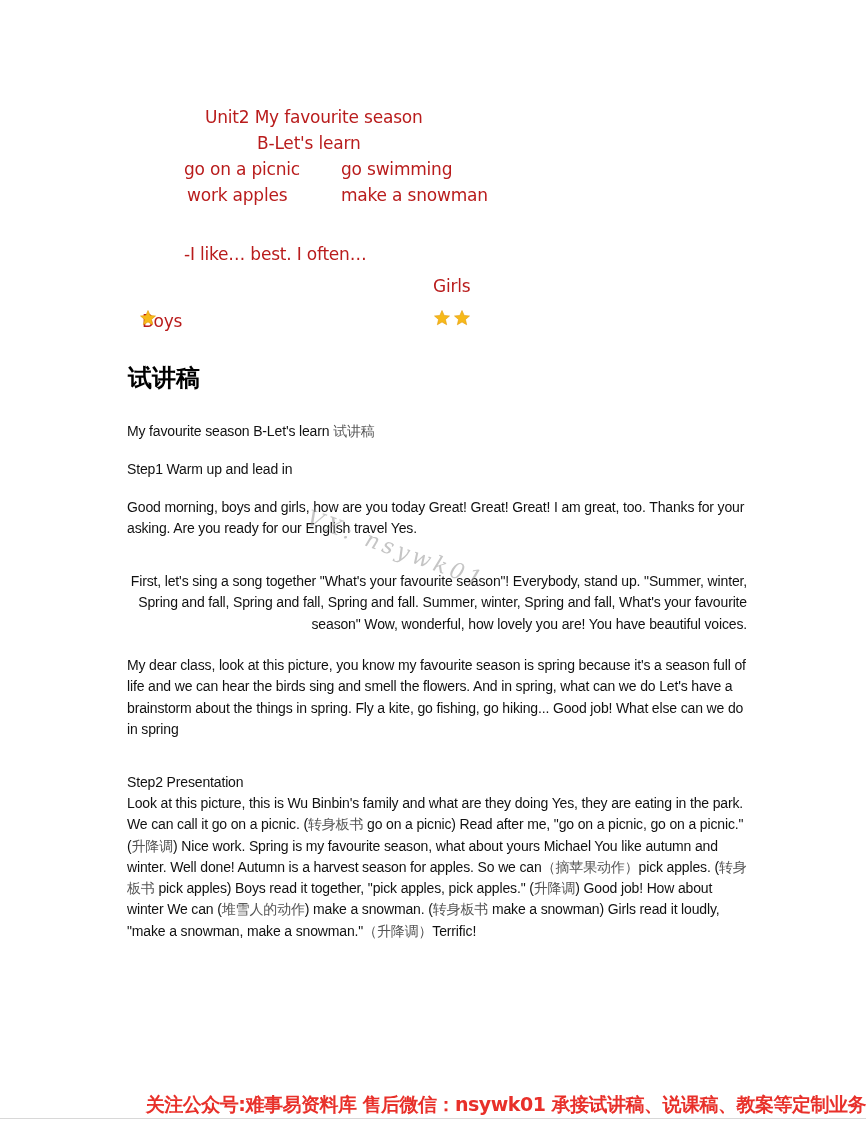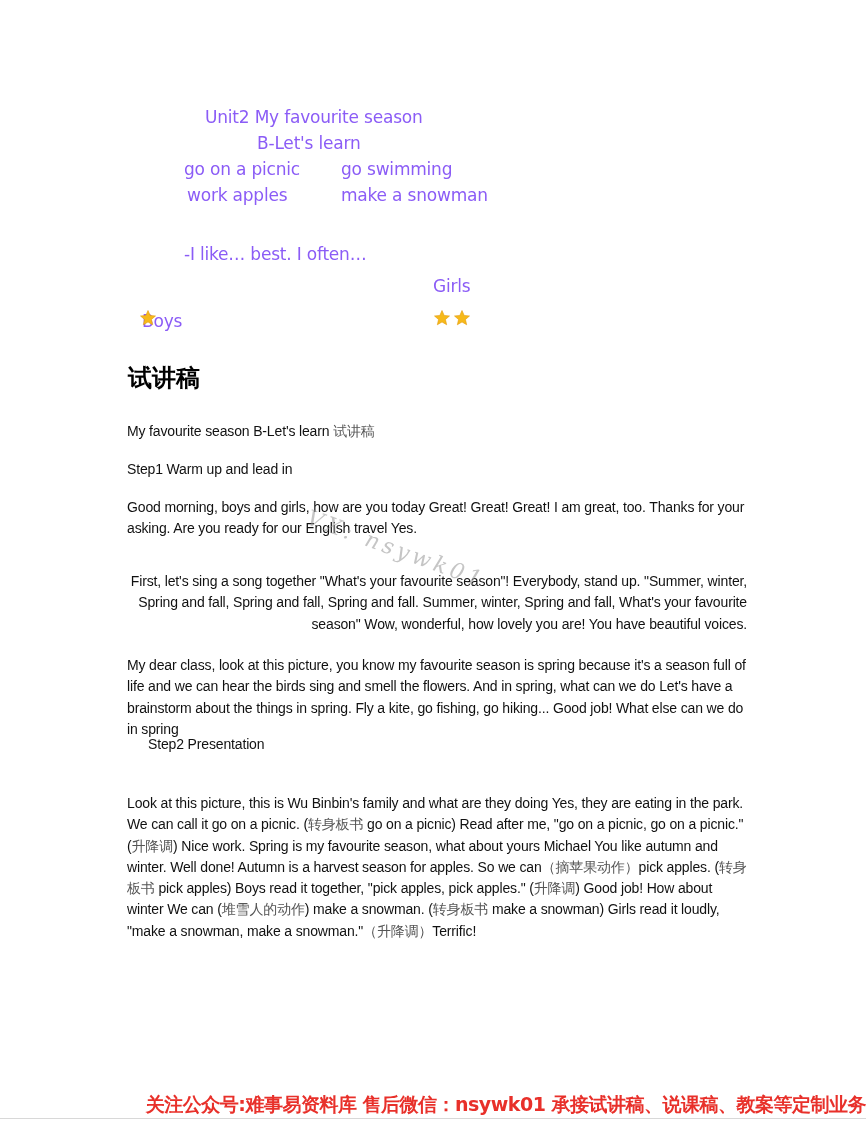--- a/index.html
+++ b/index.html
@@ -5,21 +5,21 @@
     html, body { margin: 0; padding: 0; background: #ffffff; }
     body {
       width: 866px; height: 1122px; position: relative; overflow: hidden;
       font-family: "Liberation Sans", "DejaVu Sans", sans-serif;
       color: #111111;
     }
     .board {
       position: absolute; left: 130px; top: 100px; width: 360px; height: 235px;
     }
     .board .line {
-      position: absolute; font-size: 17px; color: #8b5cf6; white-space: nowrap;
+      position: absolute; font-size: 17px; color: #b91c1c; white-space: nowrap;
       font-family: "DejaVu Sans", sans-serif; letter-spacing: -0.2px;
     }
     .star {
       position: absolute; width: 18px; height: 18px;
     }
     .heading {
       position: absolute; left: 128px; top: 362px;
       font-family: "DejaVu Sans", sans-serif; font-weight: bold; font-size: 24px; color: #000;
     }
     .para {
@@ -73,19 +73,19 @@
 </div>
 
 <div class="para" style="top:459px;">Step1 Warm up and lead in</div>
 
 <div class="para" style="top:497px;">Good morning, boys and girls, how are you today Great! Great! Great! I am great, too. Thanks for your asking. Are you ready for our English travel Yes.</div>
 
 <div class="para" style="top:571px;text-align:right;">First, let's sing a song together "What's your favourite season"! Everybody, stand up. "Summer, winter, Spring and fall, Spring and fall, Spring and fall. Summer, winter, Spring and fall, What's your favourite season" Wow, wonderful, how lovely you are! You have beautiful voices.</div>
 
 <div class="para" style="top:655px;">My dear class, look at this picture, you know my favourite season is spring because it's a season full of life and we can hear the birds sing and smell the flowers. And in spring, what can we do Let's have a brainstorm about the things in spring. Fly a kite, go fishing, go hiking... Good job! What else can we do in spring</div>
 
-<div class="para" style="top:734px;margin-left:21px;">Step2 Presentation</div>
+<div class="para" style="top:772px;">Step2 Presentation</div>
 
 <div class="para" id="p4" style="top:793px;"><span>Look at this picture, this is Wu Binbin's family and what are they doing Yes, they are eating in the park. We can call it go on a picnic. (</span><span class="cn">转身板书</span><span> go on a picnic) Read after me, "go on a picnic, go on a picnic." (</span><span class="cn">升降调</span><span>) Nice work. Spring is my favourite season, what about yours Michael You like autumn and winter. Well done! Autumn is a harvest season for apples. So we can</span><span class="cn">（摘苹果动作）</span><span>pick apples. (</span><span class="cn">转身板书</span><span> pick apples) Boys read it together, "pick apples, pick apples." (</span><span class="cn">升降调</span><span>) Good job! How about winter We can (</span><span class="cn">堆雪人的动作</span><span>) make a snowman. (</span><span class="cn">转身板书</span><span> make a snowman) Girls read it loudly, "make a snowman, make a snowman."</span><span class="cn">（升降调）</span><span>Terrific!</span></div>
 
 <div class="watermark">VX: nsywk01</div>
 
 <div class="footer">关注公众号:难事易资料库  售后微信：nsywk01   承接试讲稿、说课稿、教案等定制业务</div>
 
 </body></html>

